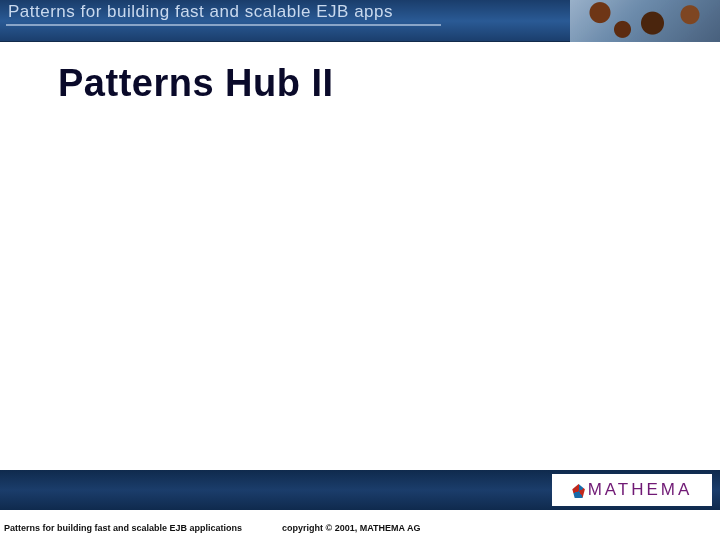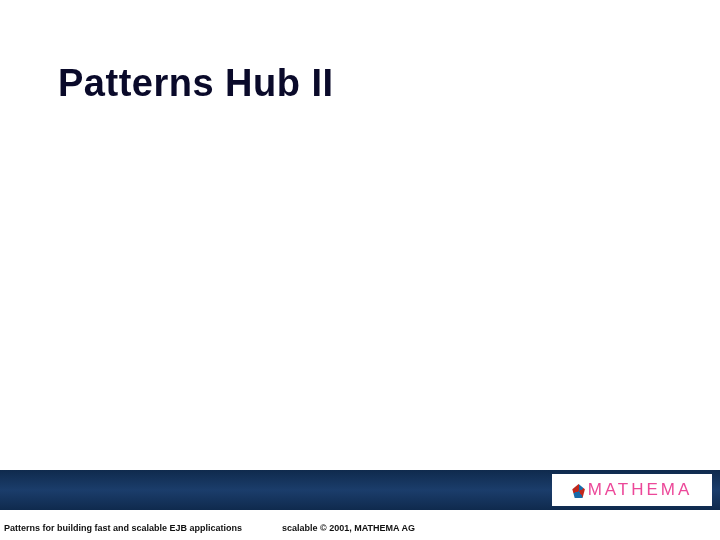--- a/index.html
+++ b/index.html
@@ -42,21 +42,21 @@
 
   
   .bottom-bar {
     position: absolute; left: 0; width: 100%; height: 40px; top: 470px;
     background: linear-gradient(to bottom, #0f2a4d 0%, #1b3d6b 50%, #0f2a4d 100%);
   }
   .logo-box {
     position: absolute; right: 8px; top: 4px; width: 160px; height: 32px;
     background: #fff; display: flex; align-items: center; justify-content: center;
     font-family: Arial, sans-serif; font-weight: 300; letter-spacing: 3px;
-    color: #ec4899; font-size: 17px;
+    color: #701a75; font-size: 17px;
   }
   .logo-accent {
     display: inline-block; width: 14px; height: 14px; position: relative;
     margin-right: 2px; top: 1px;
   }
   .logo-accent::before {
     content: ""; position: absolute; inset: 0;
     background: conic-gradient(#1a6aa8 0 60deg, #c0281c 60deg 150deg, #1a6aa8 150deg 250deg, #c0281c 250deg 360deg);
     clip-path: polygon(50% 0, 95% 38%, 78% 100%, 22% 100%, 5% 38%);
   }
@@ -66,28 +66,33 @@
     position: absolute; left: 4px; width: 100%; top: 518px; height: 20px;
     display: flex; align-items: center; gap: 40px; 
   }
   .footer span { font-size: 9px; font-weight: 700; color: #111; }
 </style>
 </head>
 <body>
 
 <div class="slide">
 
+  <div class="header-bar">
+    <div class="header-title">Patterns for building fast and scalable EJB apps</div>
+    <div class="header-underline"></div>
+    <div class="header-image"></div>
+  </div>
 
   <div class="main-title">Patterns Hub II</div>
 
   <div class="bottom-bar">
     <div class="logo-box">
       <span class="logo-accent"></span>
       <span>MATHEMA</span>
     </div>
   </div>
 
   <div class="footer">
     <span>Patterns for building fast and scalable EJB applications</span>
-    <span>scalable © 2001, MATHEMA AG</span>
+    <span>copyright © 2001, MATHEMA AG</span>
   </div>
 
 </div>
 
 </body></html>

